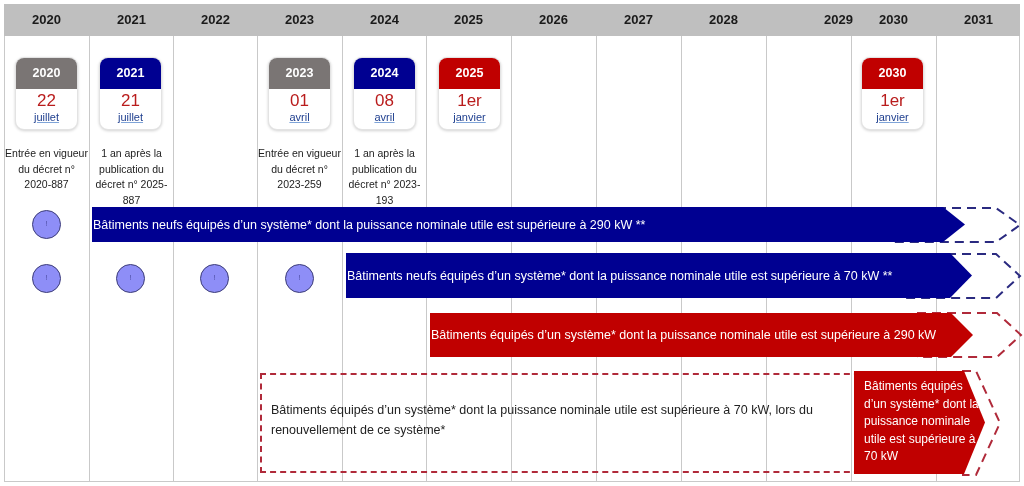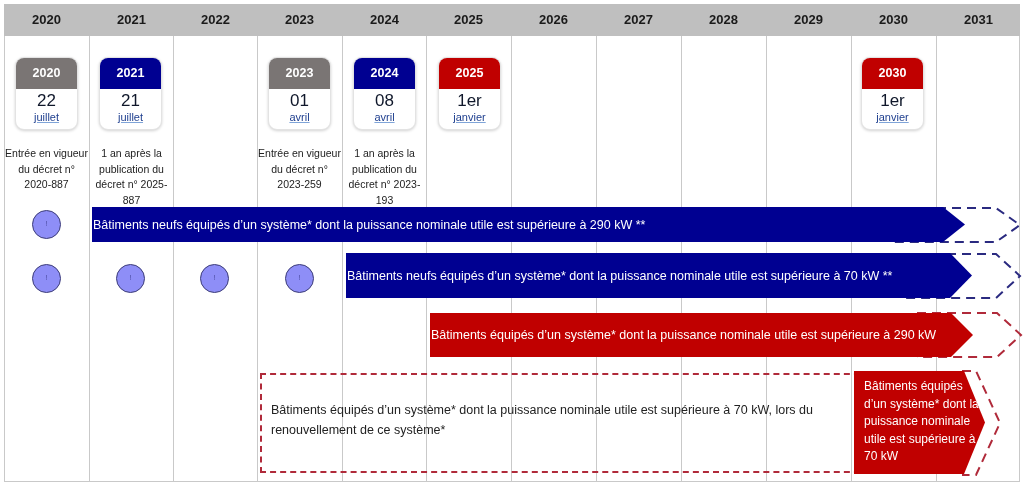--- a/index.html
+++ b/index.html
@@ -6,21 +6,21 @@
   html, body { width: 1024px; height: 486px; background: #ffffff; overflow: hidden; }
   body { font-family: "Liberation Sans", "DejaVu Sans", sans-serif; position: relative; }
 
   .frame { position: absolute; left: 4px; top: 4px; width: 1016px; height: 478px; border: 1px solid #c9c9c9; background: #fff; }
   .header-row { position: absolute; left: 4px; top: 4px; width: 1016px; height: 32px; background: #bfbfbf; }
   .year-head { position: absolute; top: 4px; height: 32px; width: 85px; line-height: 32px; text-align: center; font-weight: bold; font-size: 13px; color: #1a1a1a; }
   .col-line { position: absolute; top: 36px; width: 1px; height: 446px; background: #c9c9c9; }
 
   .cal { position: absolute; top: 57px; width: 63px; height: 73px; border-radius: 9px; background: #fff; border: 1px solid #e3e3e3; box-shadow: 0 1px 3px rgba(0,0,0,0.18); overflow: hidden; text-align: center; }
   .cal-top { height: 31px; line-height: 31px; color: #fff; font-weight: bold; font-size: 12.5px; }
-  .cal-day { font-size: 17px; color: #0f172a; line-height: 19px; margin-top: 2px; }
+  .cal-day { font-size: 17px; color: #b91c1c; line-height: 19px; margin-top: 2px; }
   .cal-month { font-size: 11px; color: #1f3f8f; line-height: 14px; text-decoration: underline; text-decoration-color: #7fa4d8; }
 
   .note { position: absolute; top: 146px; width: 85px; font-size: 10.5px; line-height: 15.5px; color: #222; text-align: center; }
 
   .dot { position: absolute; width: 29px; height: 29px; border-radius: 50%; background: #8e8ef7; border: 1.5px solid #3d3d78; color: #5050a8; font-size: 8px; line-height: 26px; text-align: center; }
 
   .arrow { position: absolute; color: #fff; font-size: 12.5px; display: flex; align-items: center; padding-left: 1px; }
   .arrow.navy { background: #000091; clip-path: polygon(0 0, calc(100% - 22px) 0, 100% 50%, calc(100% - 22px) 100%, 0 100%); }
   .arrow.red { background: #c00000; clip-path: polygon(0 0, calc(100% - 22px) 0, 100% 50%, calc(100% - 22px) 100%, 0 100%); line-height: 20px; }
   .ghost { position: absolute; }
@@ -38,21 +38,21 @@
 
 <div class="year-head" style="left:4px">2020</div>
 <div class="year-head" style="left:89px">2021</div>
 <div class="year-head" style="left:173px">2022</div>
 <div class="year-head" style="left:257px">2023</div>
 <div class="year-head" style="left:342px">2024</div>
 <div class="year-head" style="left:426px">2025</div>
 <div class="year-head" style="left:511px">2026</div>
 <div class="year-head" style="left:596px">2027</div>
 <div class="year-head" style="left:681px">2028</div>
-<div class="year-head" style="left:766px">2029</div>
+<div class="year-head" style="left:796px">2029</div>
 <div class="year-head" style="left:851px">2030</div>
 <div class="year-head" style="left:936px">2031</div>
 
 <div class="col-line" style="left:89px"></div>
 <div class="col-line" style="left:173px"></div>
 <div class="col-line" style="left:257px"></div>
 <div class="col-line" style="left:342px"></div>
 <div class="col-line" style="left:426px"></div>
 <div class="col-line" style="left:511px"></div>
 <div class="col-line" style="left:596px"></div>

